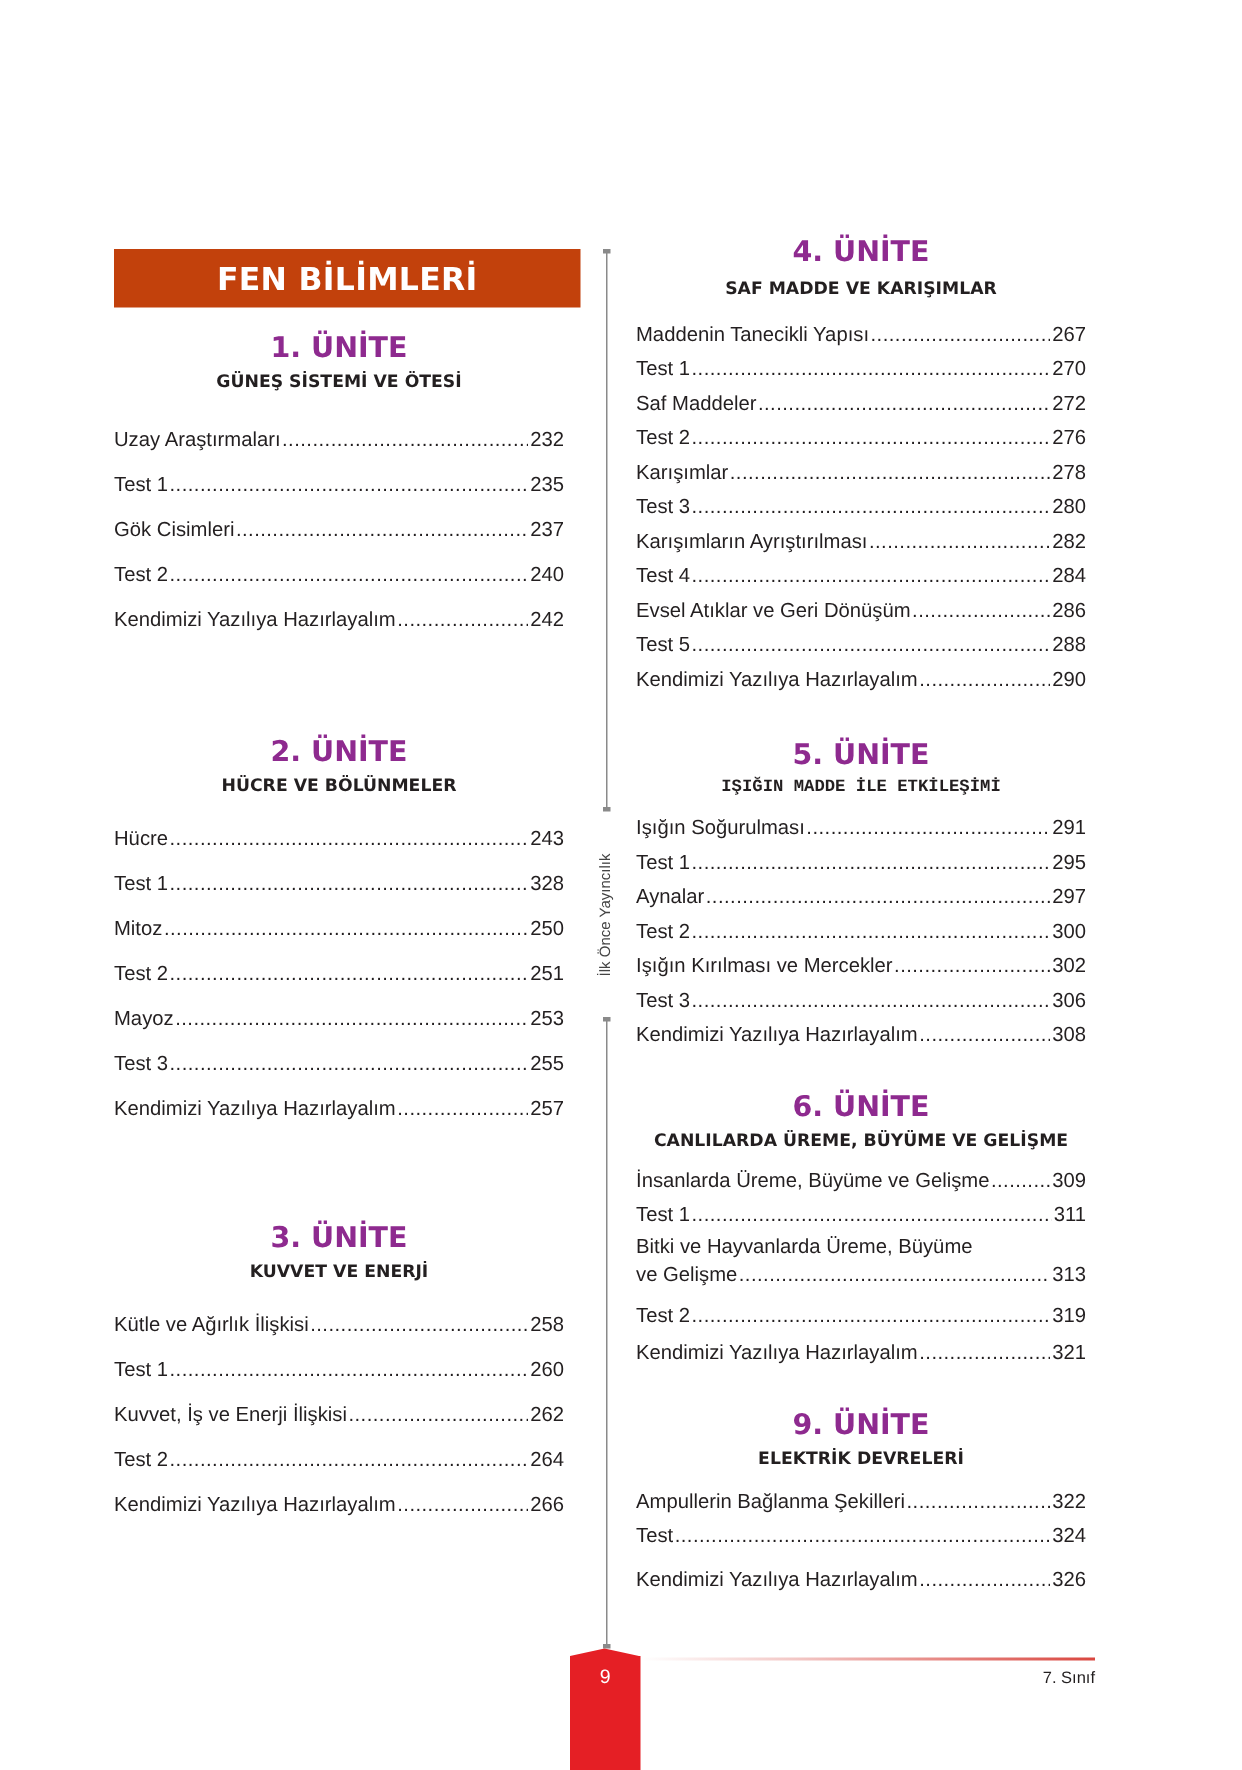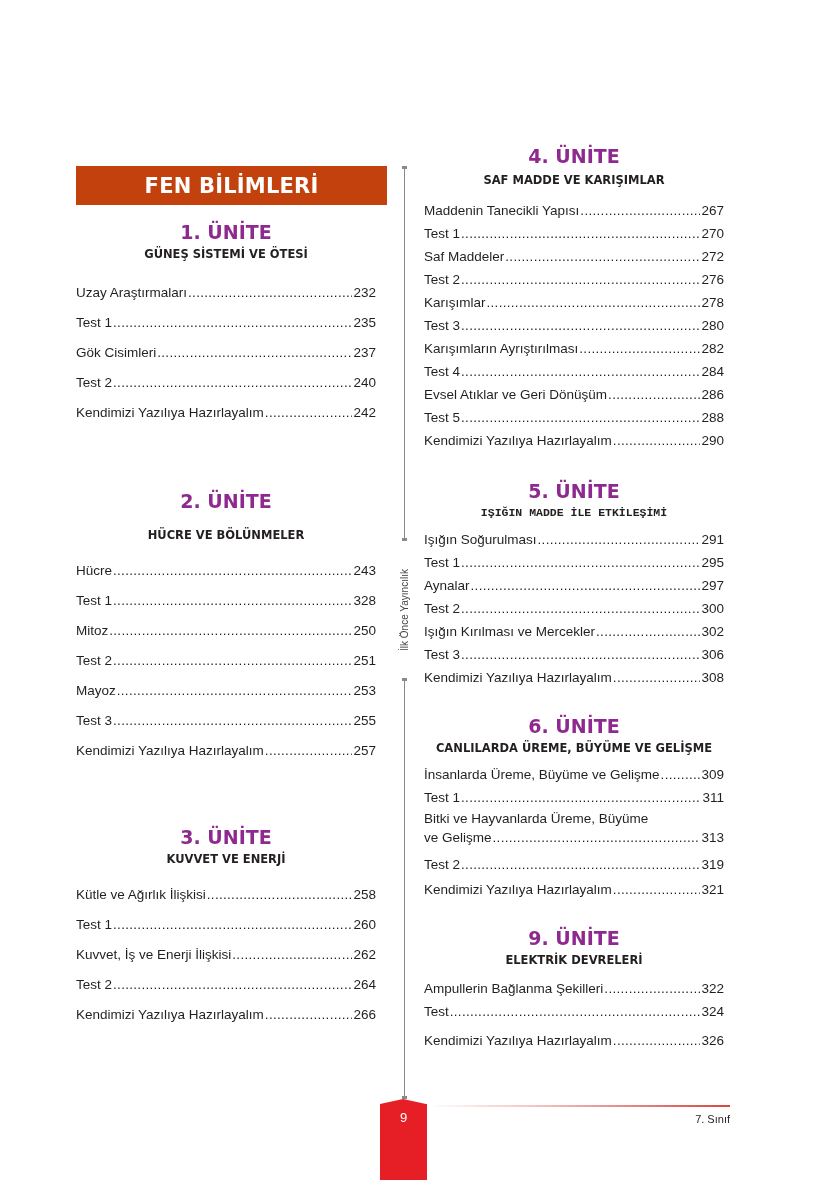--- a/index.html
+++ b/index.html
@@ -1,19 +1,19 @@
 <!DOCTYPE html>
 <html><head>
 <meta charset="utf-8">
 <style>
   html, body { margin: 0; padding: 0; background: #ffffff; }
   body { width: 828px; height: 1180px; position: relative; overflow: hidden; font-family: "Liberation Sans", sans-serif; color: #231f20; }
   .col { position: absolute; }
   .col-left { left: 76px; top: 166px; width: 300px; }
-  .col-right { left: 424px; top: 144px; width: 300px; }
+  .col-right { left: 424px; top: 156px; width: 300px; }
   .banner { background: #c2410c; color: #fff; height: 39px; width: 311px; display: flex; align-items: center; justify-content: center; font-family: "DejaVu Sans", sans-serif; font-weight: bold; font-size: 21px; letter-spacing: 0.2px; }
   .unit-title { text-align: center; color: #8e2a8f; font-family: "DejaVu Sans", sans-serif; font-weight: bold; font-size: 19px; line-height: 24px; }
   .unit-sub { text-align: center; font-family: "DejaVu Sans", sans-serif; font-weight: bold; font-size: 11.5px; line-height: 16px; color: #231f20; }
   .toc-item { display: flex; align-items: flex-end; font-size: 13.5px; line-height: 17px; color: #231f20; }
   .toc-item .label { white-space: nowrap; }
   .toc-item .dots { flex: 1; overflow: hidden; white-space: nowrap; margin: 0 1px; }
   .toc-item .dots::after { content: "........................................................................................................................"; letter-spacing: 0.3px; }
   .toc-item .page { white-space: nowrap; }
   .toc-item.multiline { display: block; }
   .toc-item.multiline .row2 { display: flex; align-items: flex-end; }
@@ -60,21 +60,21 @@
       <div class="toc-item" style="height:30px;">
           <span class="label">Kendimizi Yazılıya Hazırlayalım</span>
           <span class="dots"></span>
           <span class="page">242</span>
         </div>
     </div>
   </div>
 
   <div style="margin-top:68px;">
     <div class="unit-title">2. ÜNİTE</div>
-    <div class="unit-sub" style="margin-top:14px;">HÜCRE VE BÖLÜNMELER</div>
+    <div class="unit-sub" style="margin-top:2px;">HÜCRE VE BÖLÜNMELER</div>
     <div style="margin-top:6px;">
       <div class="toc-item" style="height:30px;">
           <span class="label">Hücre</span>
           <span class="dots"></span>
           <span class="page">243</span>
         </div>
       <div class="toc-item" style="height:30px;">
           <span class="label">Test 1</span>
           <span class="dots"></span>
           <span class="page">328</span>

